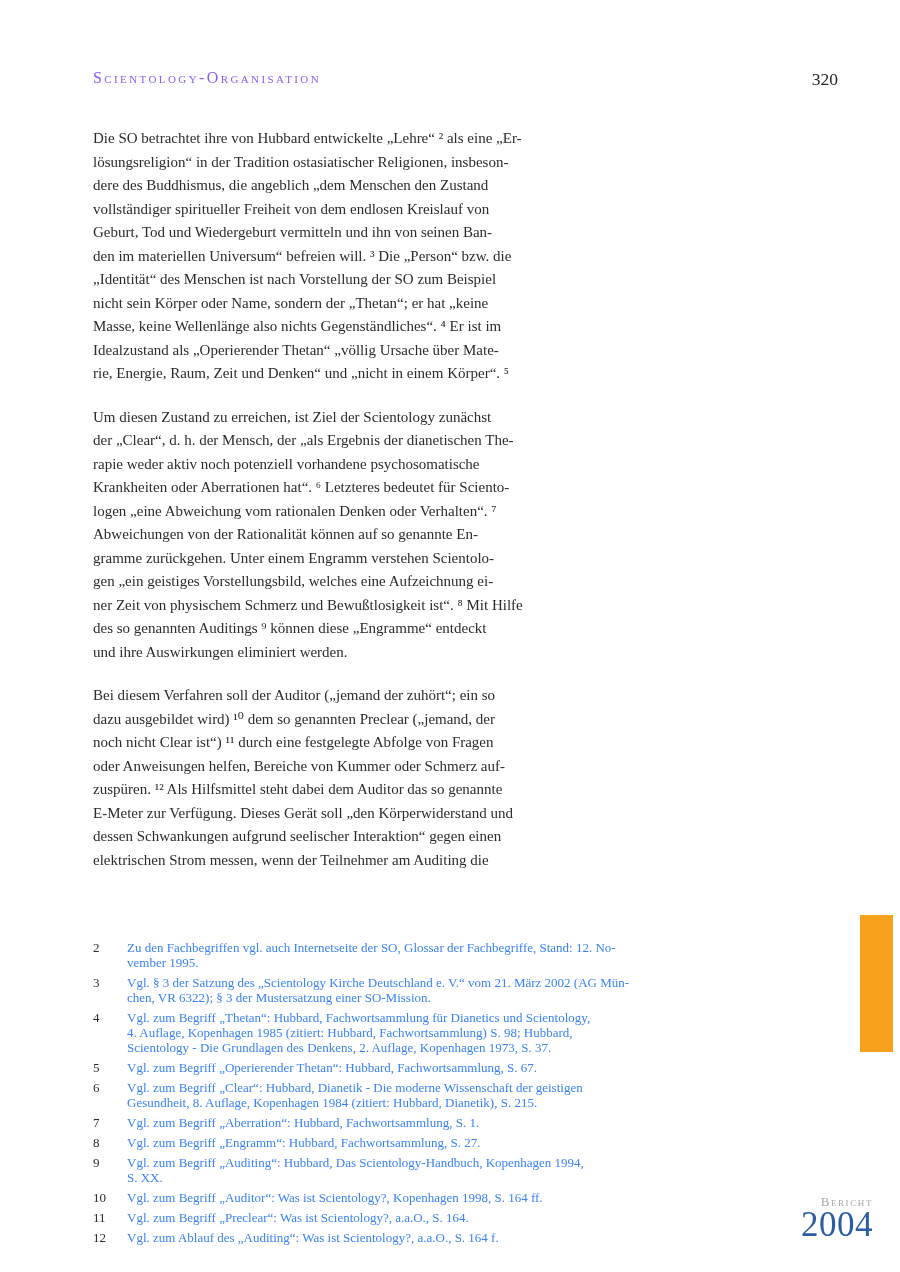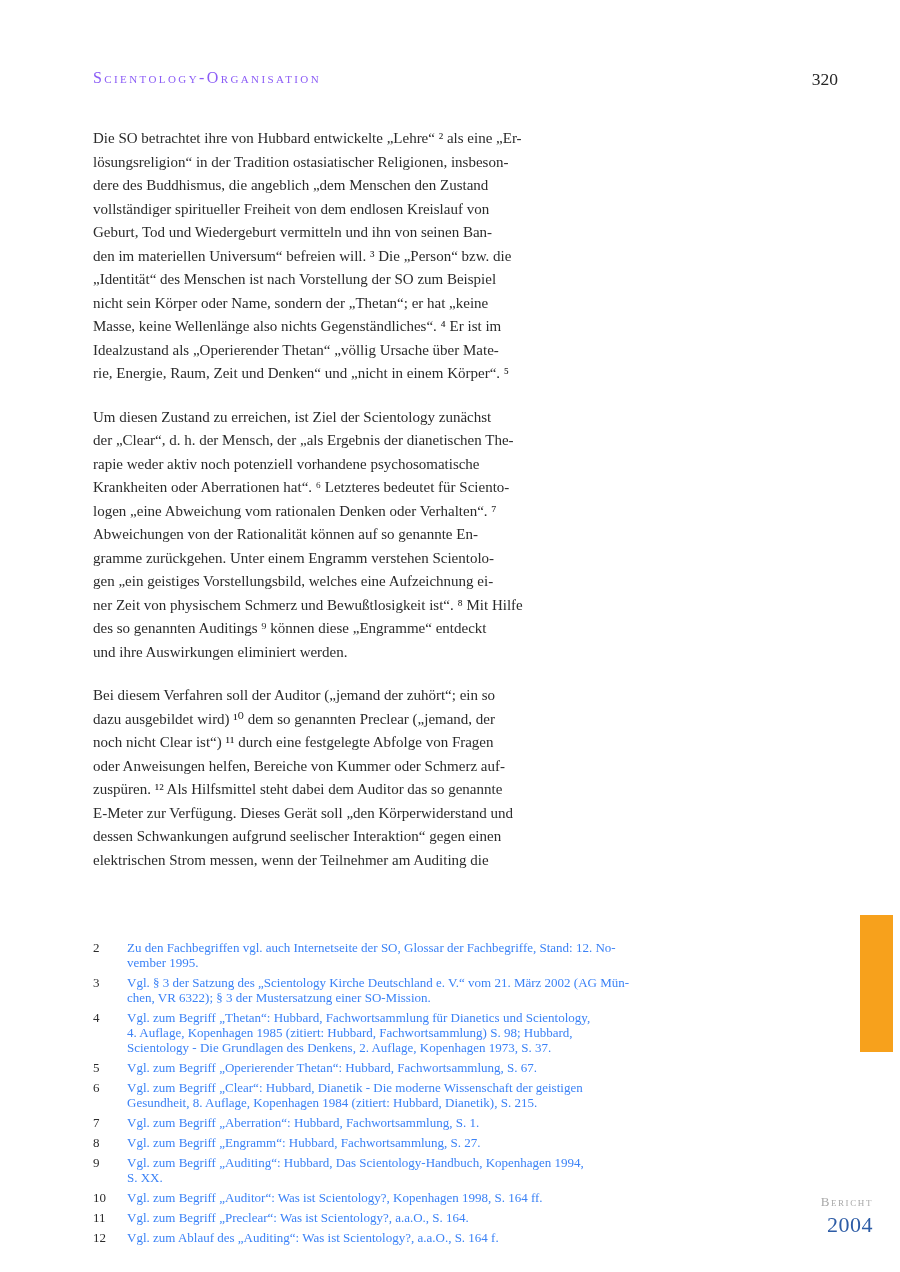--- a/index.html
+++ b/index.html
@@ -73,21 +73,21 @@
     text-align: right;
   }
   .report-badge .label {
     font-variant: small-caps;
     font-size: 13px;
     line-height: 16px;
     letter-spacing: 1.6px;
     display: block;
   }
   .report-badge .year {
-    font-size: 22px;
+    font-size: 35px;
     line-height: 30px;
     letter-spacing: 0.5px;
     display: block;
   }
 </style>
 </head>
 <body>
 
 <div class="page">
 

